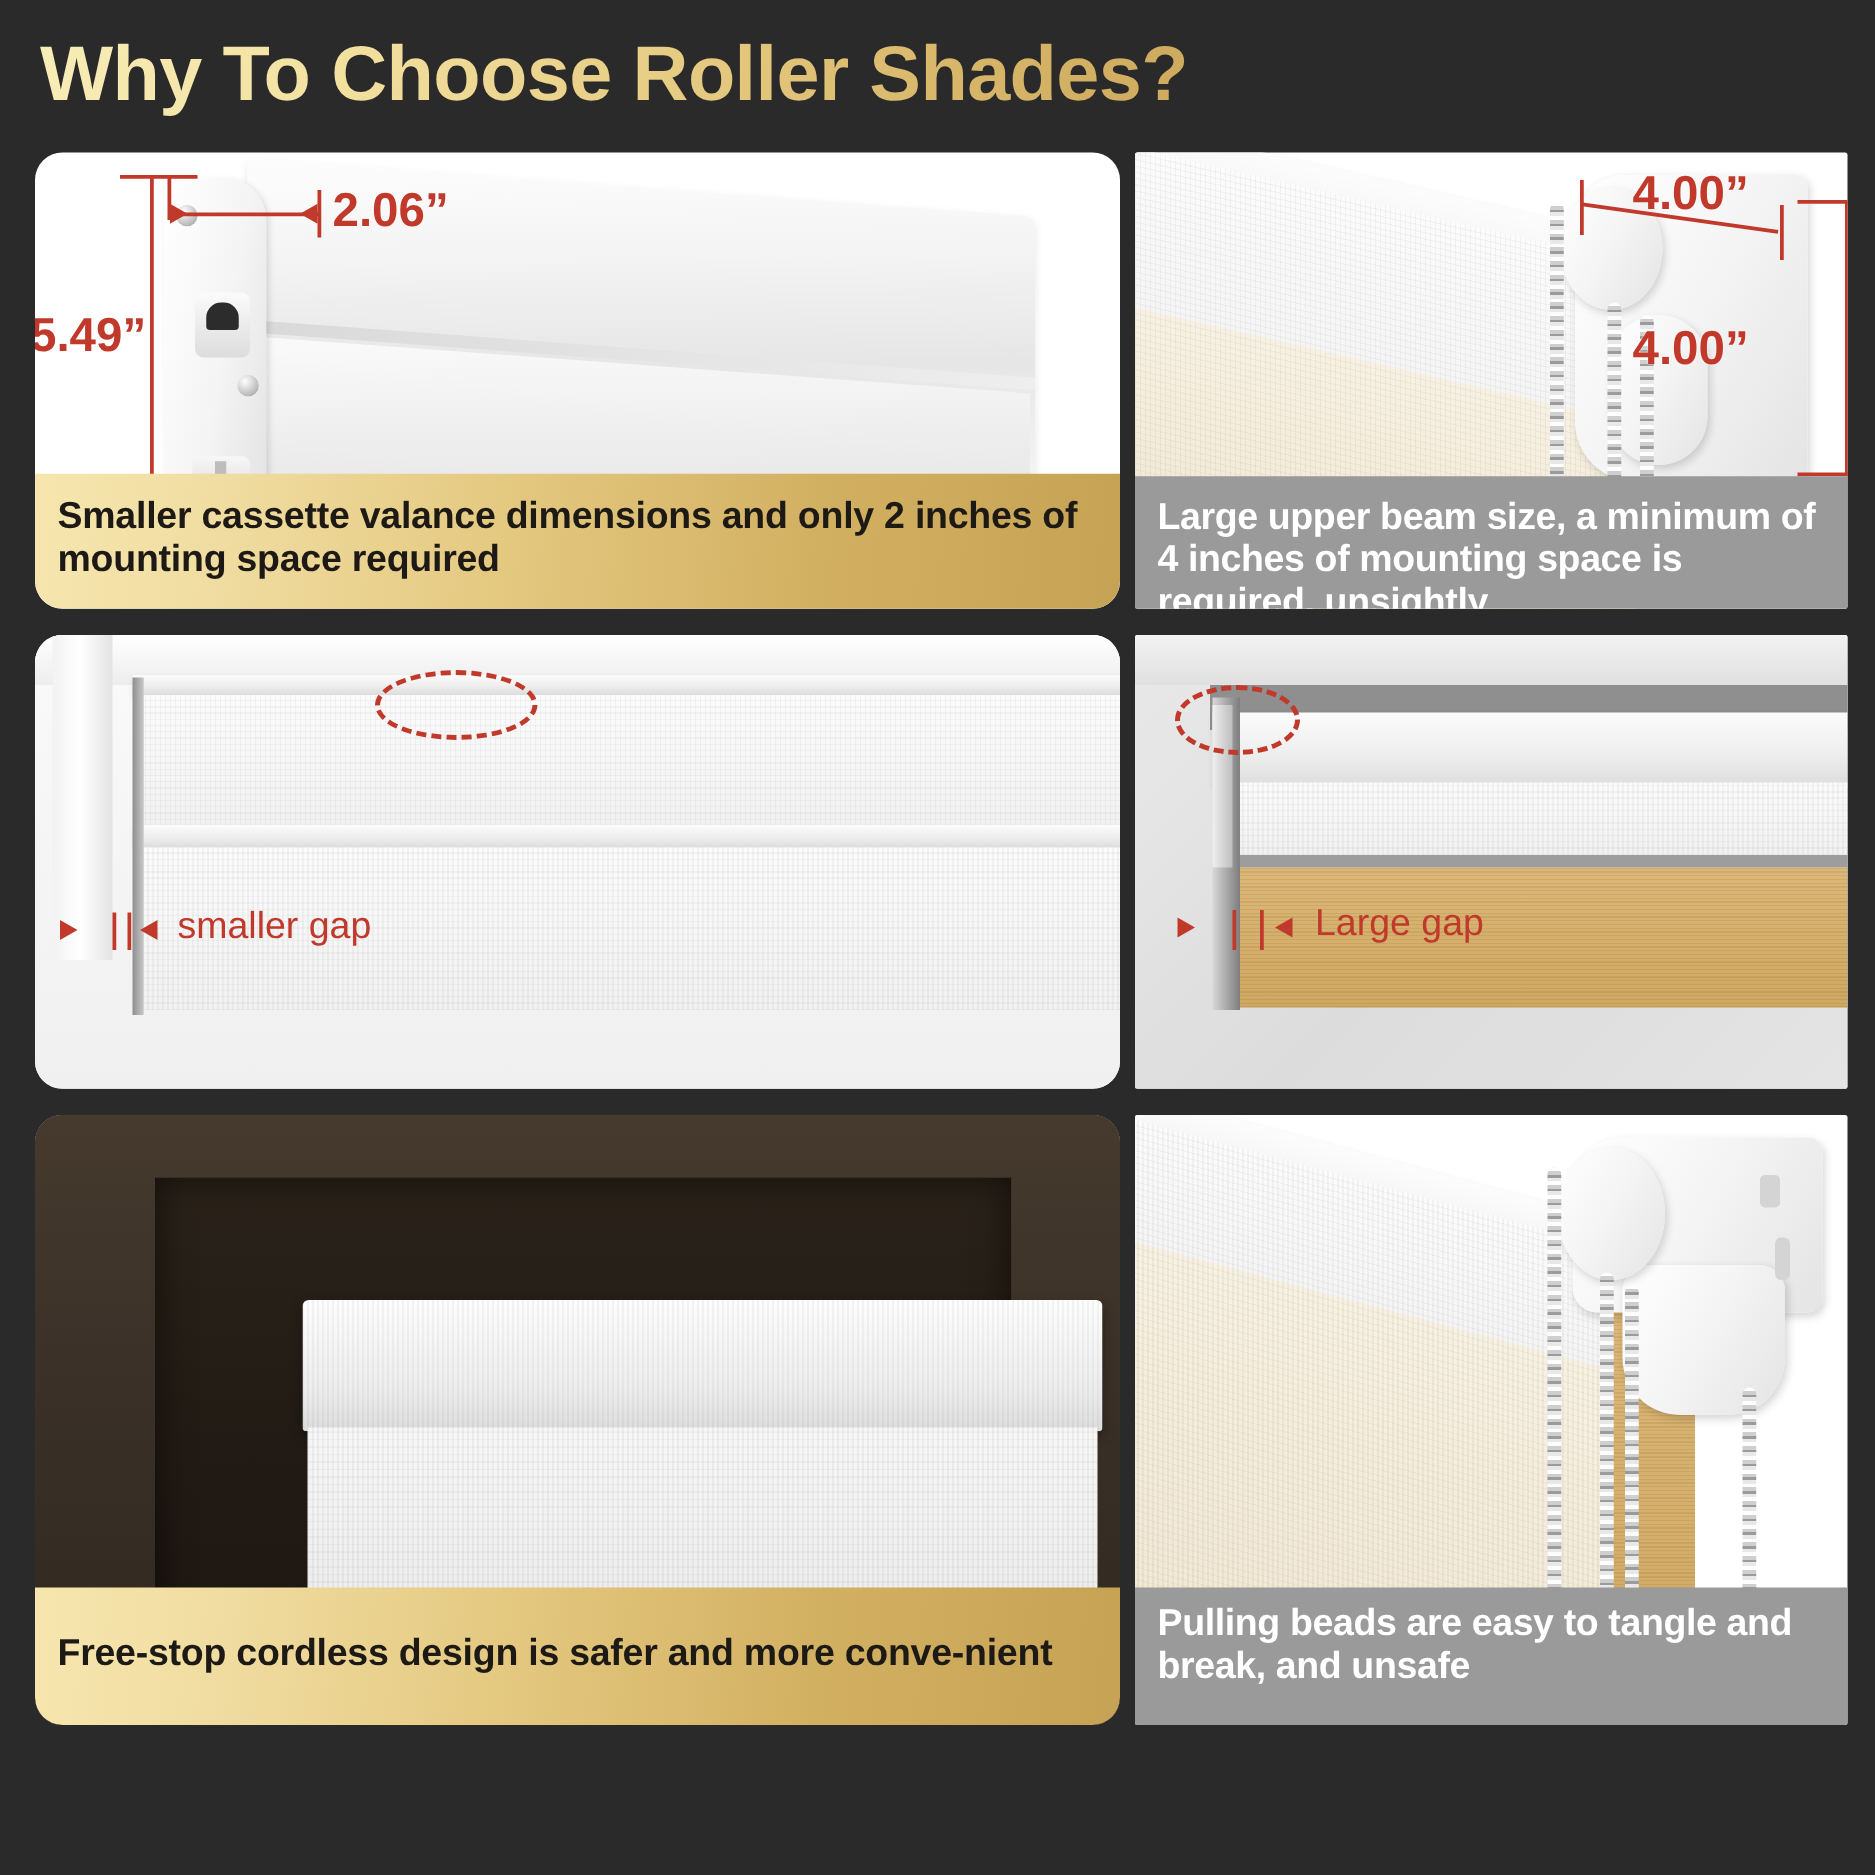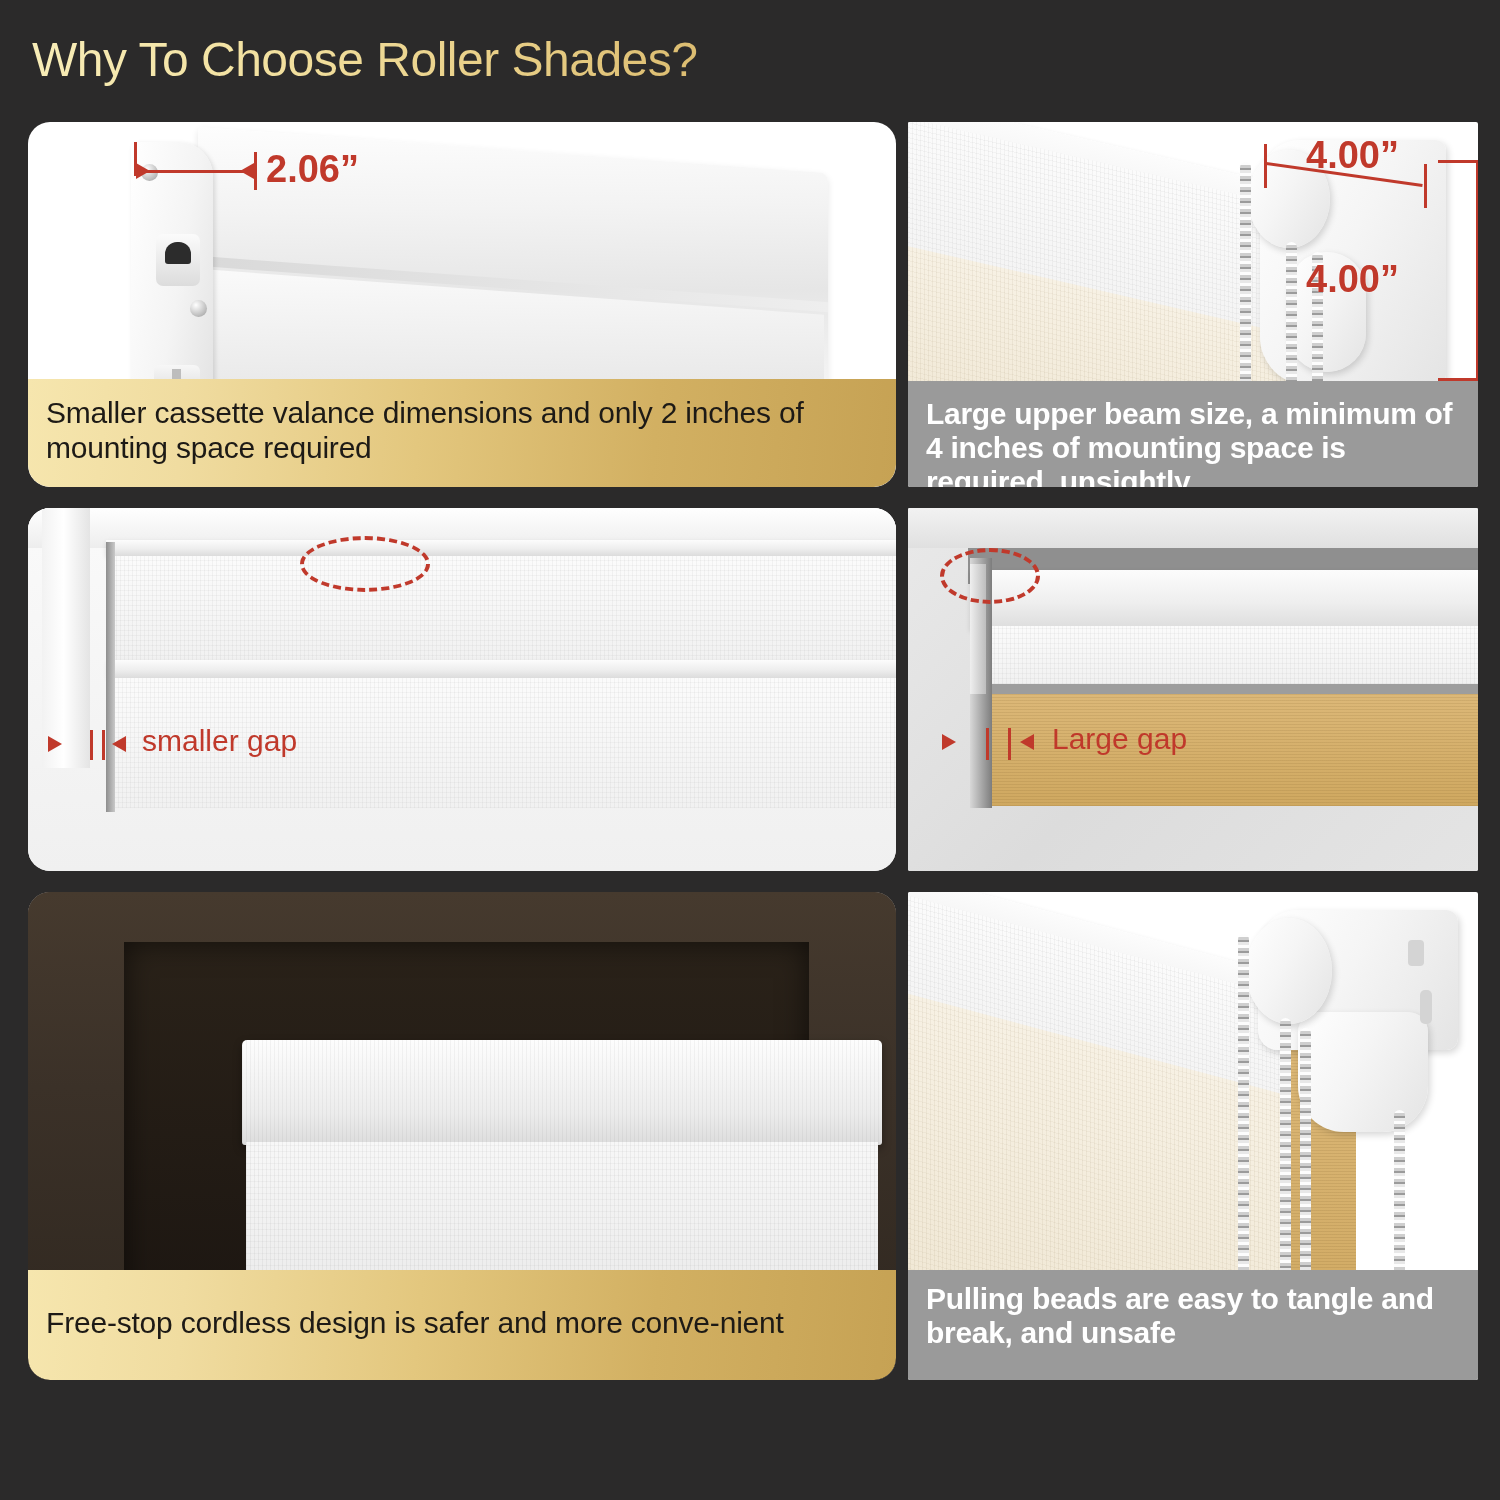--- a/index.html
+++ b/index.html
@@ -7,21 +7,21 @@
   body {
     background:#2b2a2a;
     font-family:"Liberation Sans", sans-serif;
     overflow:hidden;
     position:relative;
   }
 
   
   .title-bar { position:absolute; left:32px; top:14px; width:1000px; height:92px; }
   .title-text {
-    font-size:48px; font-weight:normal; letter-spacing:-0.5px; line-height:92px;
+    font-size:62px; font-weight:bold; letter-spacing:-0.5px; line-height:92px;
     white-space:nowrap;
     background:linear-gradient(100deg,#f8edb8 0%,#f3e2a2 22%,#e8ce86 48%,#d8b76a 72%,#c9a458 100%);
     -webkit-background-clip:text; background-clip:text;
     -webkit-text-fill-color:transparent; color:#dcbd72;
   }
 
   
   .panel { position:absolute; overflow:hidden; background:#fff; }
   .panel.left  { left:28px;  width:868px; border-radius:22px; }
   .panel.right { left:908px; width:570px; border-radius:2px; }
@@ -36,21 +36,21 @@
     position:absolute; left:0; right:0; bottom:0;
     display:flex; align-items:center;
     padding:8px 18px 12px 18px;
     z-index:30;
   }
   .caption.gold {
     background:linear-gradient(95deg,#f6e6ae 0%,#f0dca0 18%,#e3c77e 45%,#d2b062 72%,#c6a254 100%);
     border-radius:0 0 22px 22px;
     height:108px;
   }
-  .caption.gold .cap-text { color:#1d1a16; font-size:30px; font-weight:normal; line-height:1.16; letter-spacing:-0.2px; }
+  .caption.gold .cap-text { color:#1d1a16; font-size:30px; font-weight:bold; line-height:1.16; letter-spacing:-0.2px; }
   .caption.gray {
     background:#9a9a9a; height:106px; align-items:flex-start; padding-top:16px;
   }
   .caption.gray .cap-text { color:#fff; font-size:30px; font-weight:bold; line-height:1.14; letter-spacing:-0.3px; }
   .caption.gold.r3 { height:110px; }
   .caption.gray.r3 { height:110px; padding-top:12px; }
   .caption.gray.r2 { height:100px; padding-top:16px; }
   .caption.gold.r2 { height:108px; }
 
   
@@ -253,20 +253,26 @@
 
     <div class="ann" style="left:98px;top:20px;width:330px;height:60px;">
       <div class="tick-v" style="left:8px;top:0;height:34px;"></div>
       <div class="dim-line-h" style="left:10px;top:28px;width:120px;"></div>
       <div class="arrow-r" style="left:10px;top:21px;"></div>
       <div class="arrow-l" style="left:114px;top:21px;"></div>
       <div class="tick-v" style="left:128px;top:10px;height:38px;"></div>
       <div class="dim-label" style="position:absolute;left:140px;top:6px;font-size:38px;">2.06”</div>
     </div>
 
+    <div class="ann" style="left:20px;top:18px;width:110px;height:298px;">
+      <div class="tick-h" style="left:48px;top:0;width:62px;"></div>
+      <div class="dim-line-v" style="left:72px;top:2px;height:292px;"></div>
+      <div class="tick-h" style="left:48px;top:292px;width:62px;"></div>
+      <div class="dim-label" style="position:absolute;left:-24px;top:108px;font-size:38px;">5.49”</div>
+    </div>
   </div>
 
   <div class="caption gold">
     <div class="cap-text">Smaller cassette valance dimensions and only 2 inches of mounting space required</div>
   </div>
 </div>
 
 <div class="panel right row1">
   <div class="photo">
     <div class="roller-top" style="left:-20px;top:20px;width:420px;height:150px;transform:skewY(13deg);"></div>

